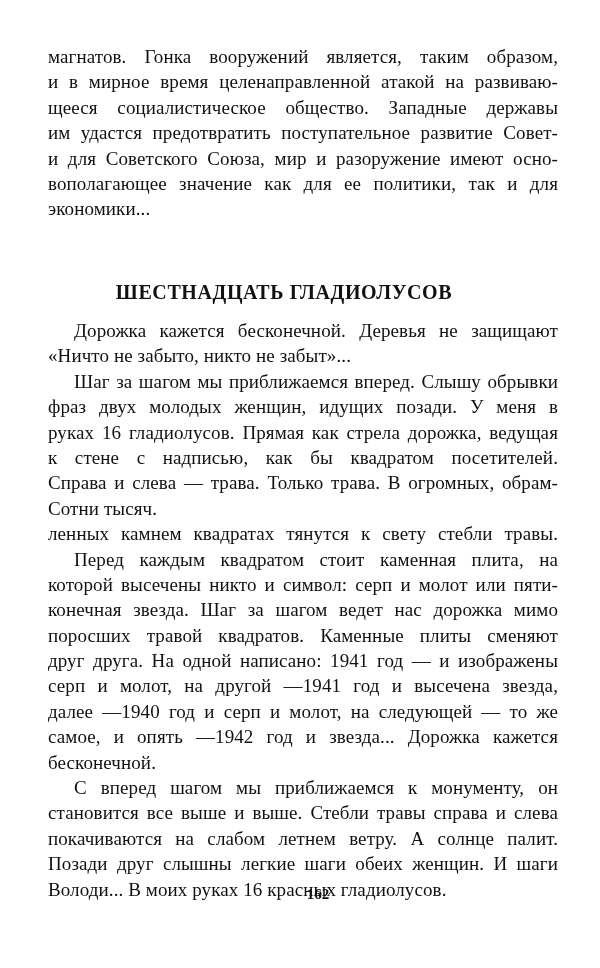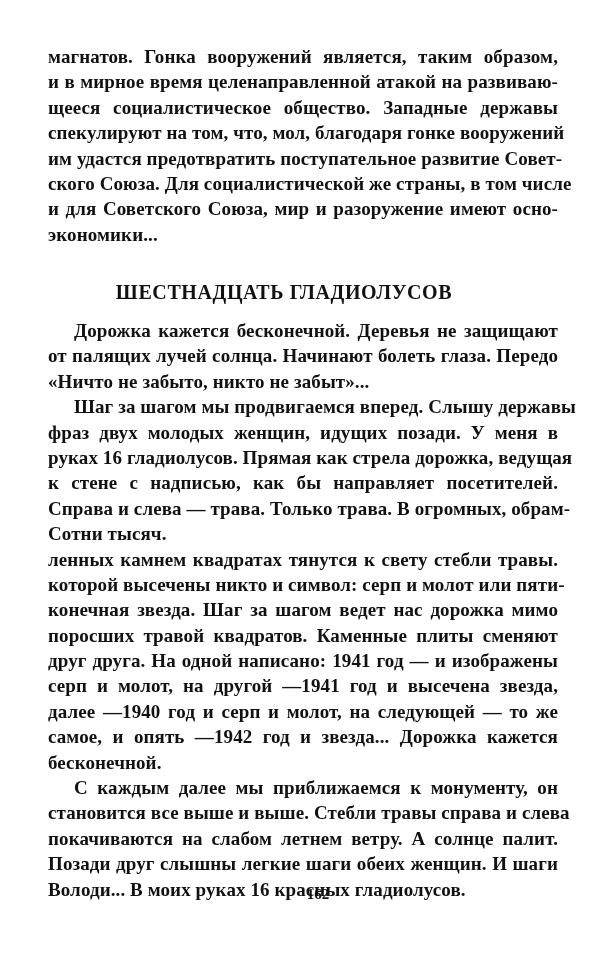--- a/index.html
+++ b/index.html
@@ -11,21 +11,21 @@
       width: 600px;
       height: 968px;
       position: relative;
       overflow: hidden;
       font-family: "Liberation Serif", "DejaVu Serif", serif;
       color: #111111;
     }
     .line {
       display: block;
       font-size: 19px;
-      font-weight: bold;
+      font-weight: normal;
       line-height: 25.4px;
       height: 25.4px;
       white-space: nowrap;
       text-align: justify;
       text-align-last: justify;
       letter-spacing: 0.1px;
     }
     .line.last {
       text-align-last: left;
     }
@@ -57,56 +57,55 @@
       font-family: "Liberation Serif", "DejaVu Serif", serif;
     }
   </style>
 </head>
 <body>
 
 <div class="block-top">
   <span class="line">магнатов. Гонка вооружений является, таким образом,</span>
   <span class="line">и в мирное время целенаправленной атакой на развиваю-</span>
   <span class="line">щееся социалистическое общество. Западные державы</span>
-  <span class="line">спекулируют на том, что, мол, благодаря гонке вооружений</span>
   <span class="line">им удастся предотвратить поступательное развитие Совет-</span>
-  <span class="line">ского Союза. Для социалистической же страны, в том числе</span>
   <span class="line">и для Советского Союза, мир и разоружение имеют осно-</span>
+  <span class="line">вополагающее значение как для ее политики, так и для</span>
   <span class="line last">экономики...</span>
 </div>
 
 <div class="heading">ШЕСТНАДЦАТЬ ГЛАДИОЛУСОВ</div>
 
 <div class="block2">
   <div>
     <span class="line indent">Дорожка кажется бесконечной. Деревья не защищают</span>
-    <span class="line">от палящих лучей солнца. Начинают болеть глаза. Передо</span>
     <span class="line last">«Ничто не забыто, никто не забыт»...</span>
   </div>
   <div>
-    <span class="line indent">Шаг за шагом мы продвигаемся вперед. Слышу державы</span>
+    <span class="line indent">Шаг за шагом мы приближаемся вперед. Слышу обрывки</span>
     <span class="line">фраз двух молодых женщин, идущих позади. У меня в</span>
     <span class="line">руках 16 гладиолусов. Прямая как стрела дорожка, ведущая</span>
-    <span class="line">к стене с надписью, как бы направляет посетителей.</span>
+    <span class="line">к стене с надписью, как бы квадратом посетителей.</span>
     <span class="line">Справа и слева — трава. Только трава. В огромных, обрам-</span>
     <span class="line last">Сотни тысяч.</span>
     <span class="line">ленных камнем квадратах тянутся к свету стебли травы.</span>
   </div>
   <div>
+    <span class="line indent">Перед каждым квадратом стоит каменная плита, на</span>
     <span class="line">которой высечены никто и символ: серп и молот или пяти-</span>
     <span class="line">конечная звезда. Шаг за шагом ведет нас дорожка мимо</span>
     <span class="line">поросших травой квадратов. Каменные плиты сменяют</span>
     <span class="line">друг друга. На одной написано: 1941 год — и изображены</span>
     <span class="line">серп и молот, на другой —1941 год и высечена звезда,</span>
     <span class="line">далее —1940 год и серп и молот, на следующей — то же</span>
     <span class="line">самое, и опять —1942 год и звезда... Дорожка кажется</span>
     <span class="line last">бесконечной.</span>
   </div>
   <div>
-    <span class="line indent">С каждым далее мы приближаемся к монументу, он</span>
+    <span class="line indent">С вперед шагом мы приближаемся к монументу, он</span>
     <span class="line">становится все выше и выше. Стебли травы справа и слева</span>
     <span class="line">покачиваются на слабом летнем ветру. А солнце палит.</span>
     <span class="line">Позади друг слышны легкие шаги обеих женщин. И шаги</span>
     <span class="line last">Володи... В моих руках 16 красных гладиолусов.</span>
   </div>
 </div>
 
 <div class="page-number">162</div>
 
 </body></html>

